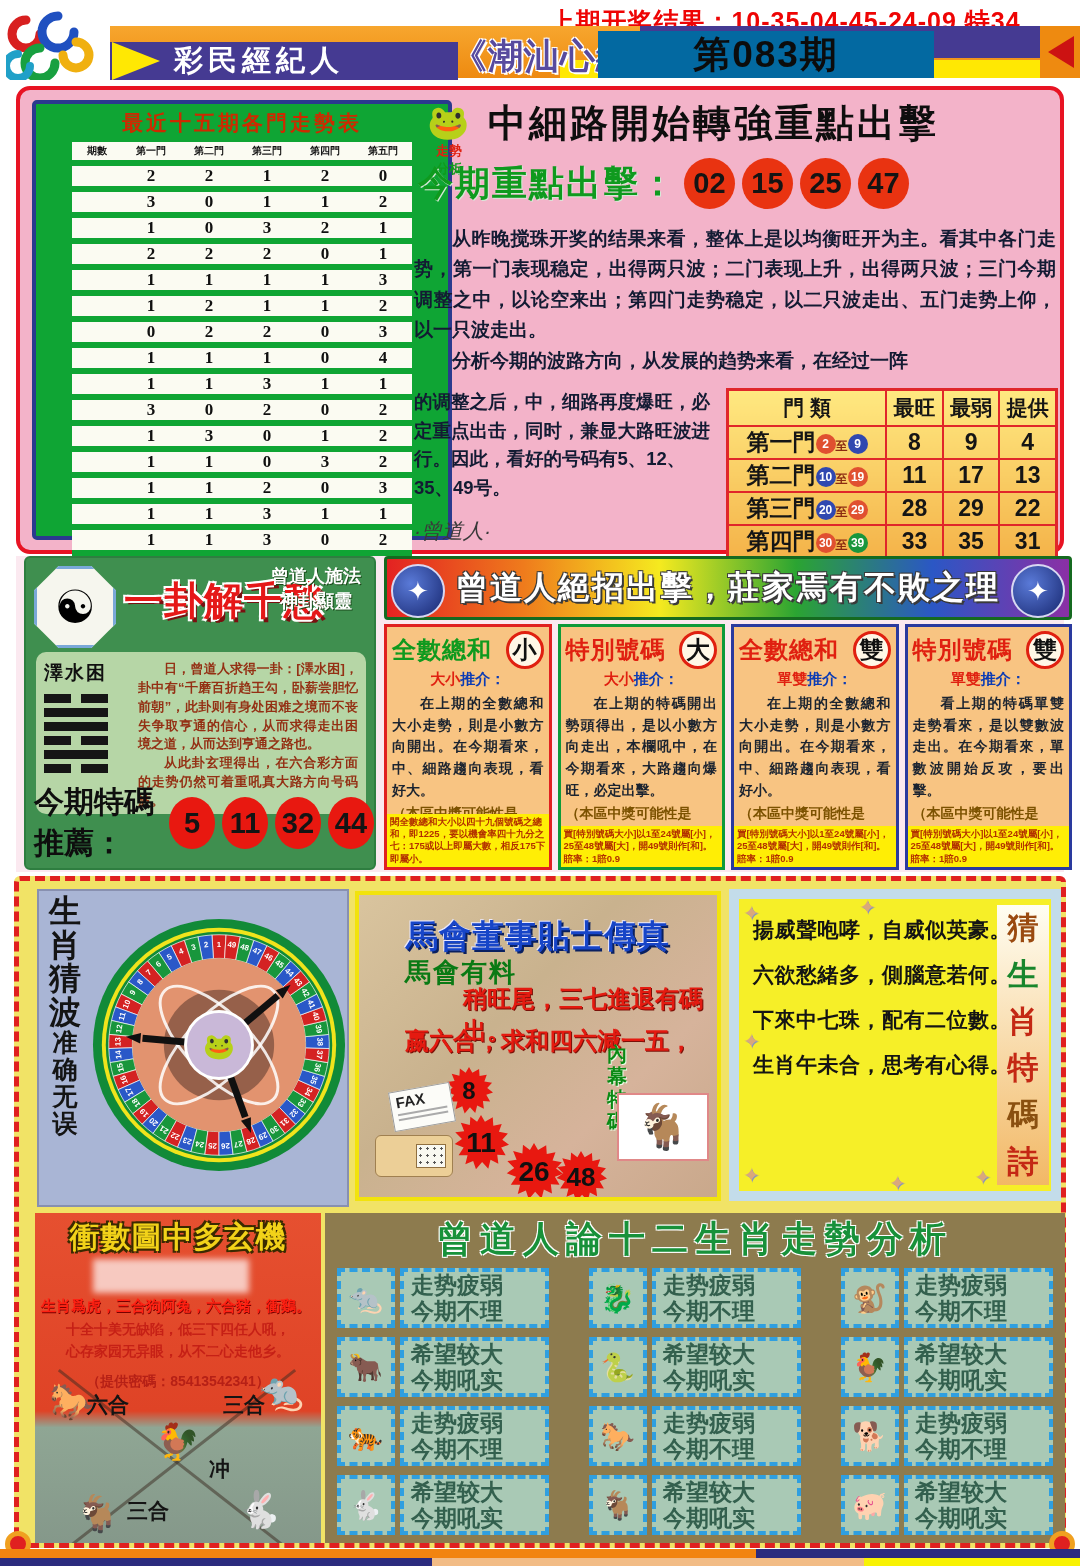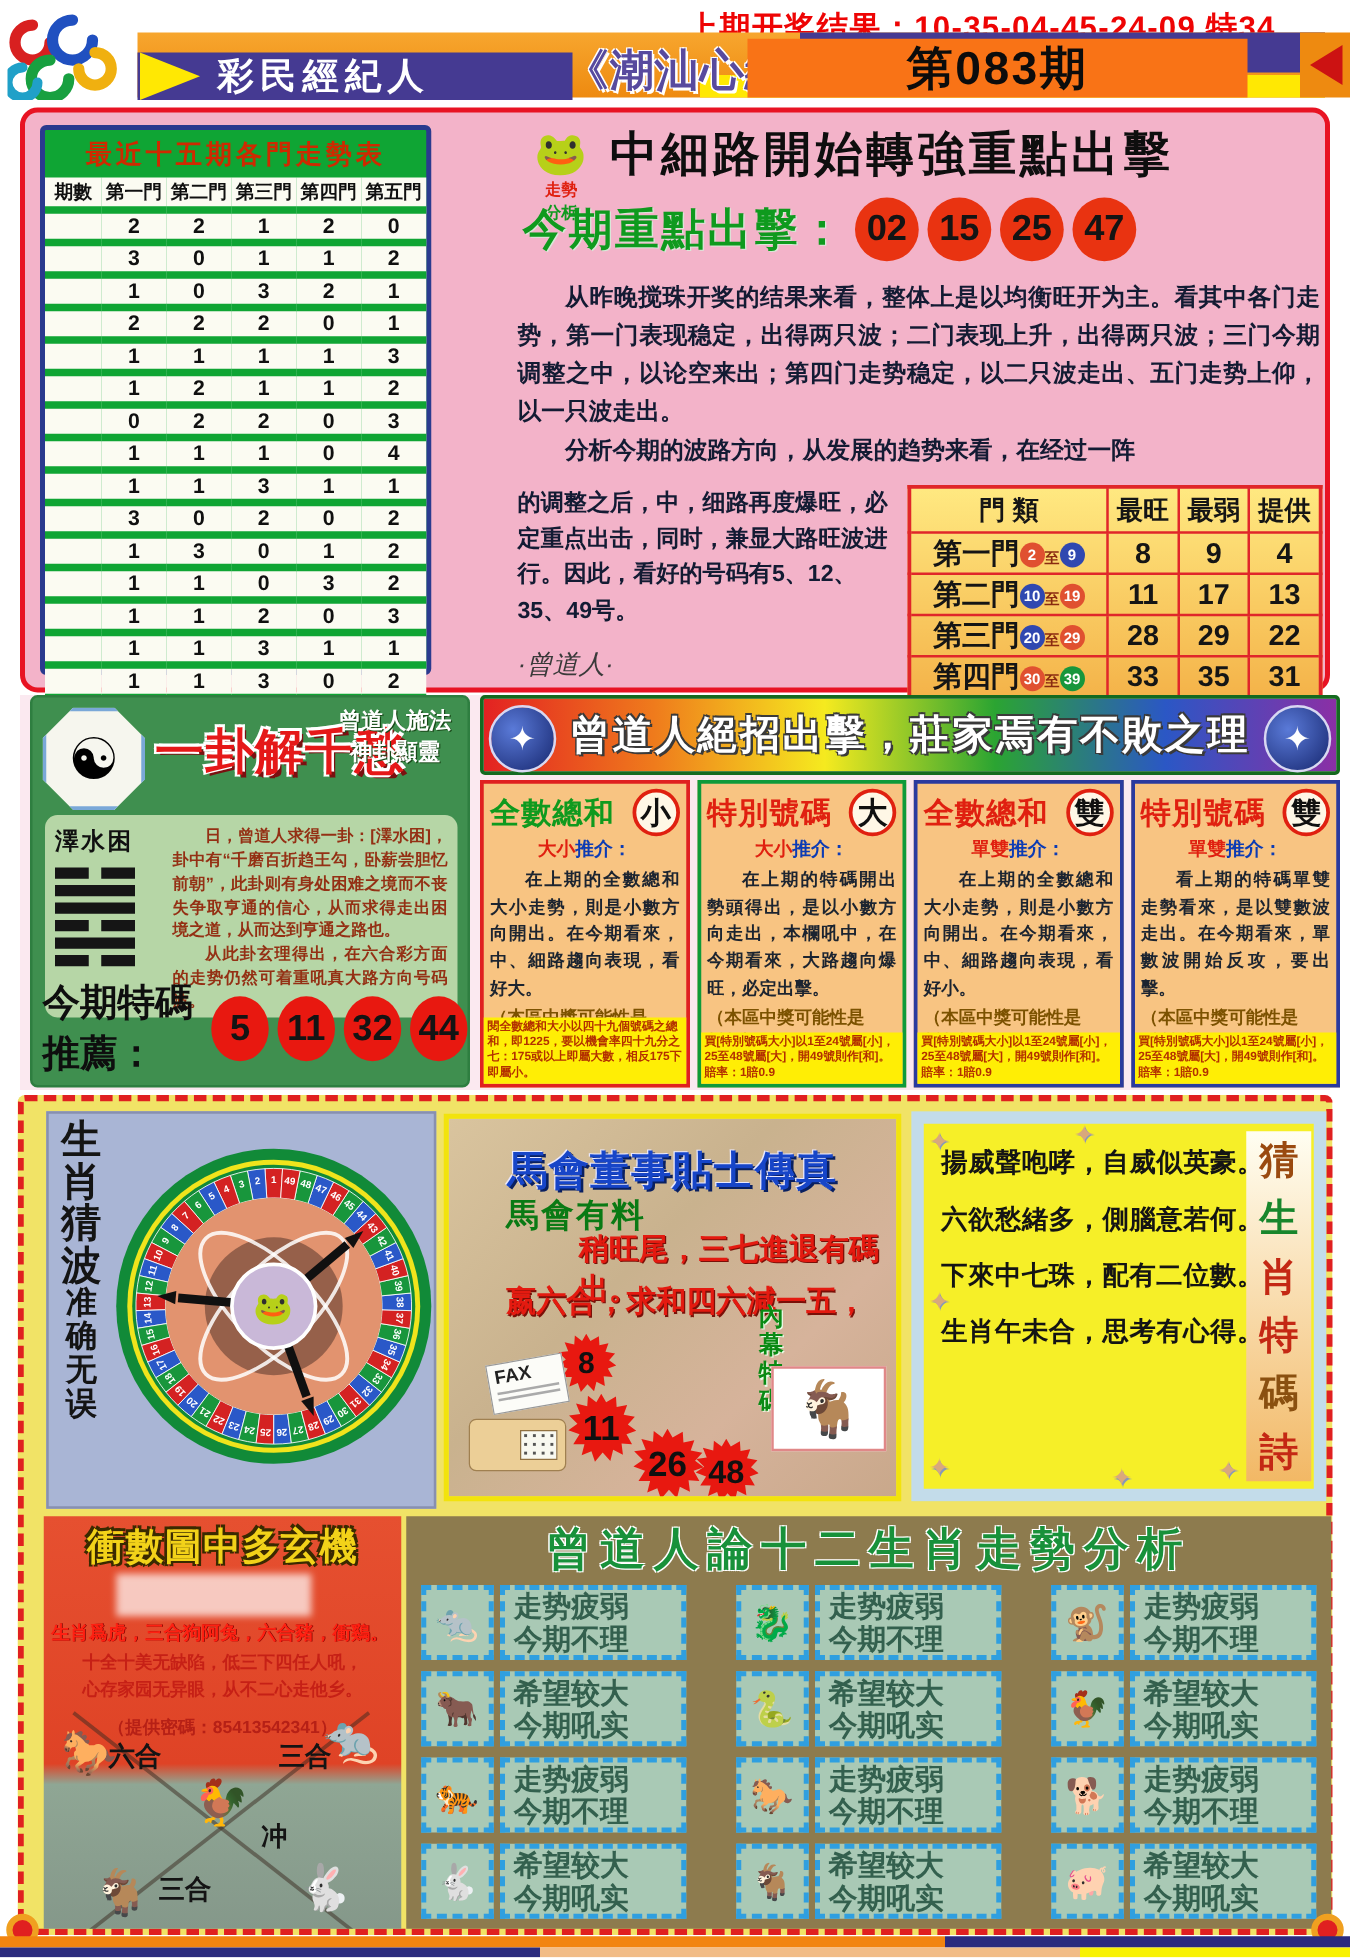--- a/index.html
+++ b/index.html
@@ -10,32 +10,32 @@
 
   
   #draw-result { left:505px; top:5px; width:560px; text-align:center; font-size:25px; font-weight:bold; color:#ee0404; letter-spacing:1px;}
   #band-orange { left:110px; top:26px; width:950px; height:52px; background:linear-gradient(180deg,#f7a62e,#ee8a10); }
   #band-purple-left { left:110px; top:42px; width:348px; height:38px; background:#453a92; display:flex; align-items:center; padding-left:64px; }
   #brand { color:#fff; font-size:29px; font-weight:bold; letter-spacing:5px; }
   #yellow-tri { left:112px; top:42px; width:0; height:0; border-top:19px solid transparent; border-bottom:19px solid transparent; border-left:48px solid #ffe803; }
   #magazine { left:452px; top:33px; font-size:35px; font-weight:bold; color:#584a9e;
     text-shadow:-1px -1px 0 #fff,1px -1px 0 #fff,-1px 1px 0 #fff,2px 2px 0 #fff; letter-spacing:1px;}
   #band-purple-right { left:640px; top:26px; width:420px; height:32px; background:#453a92; }
-  #issue-box { left:598px; top:31px; width:400px; height:47px; background:#f97316; }
+  #issue-box { left:598px; top:31px; width:336px; height:47px; background:#0369a1; }
   #issue { font-size:37px; font-weight:bold; color:#0c0c0c; letter-spacing:2px; }
   #yellow-strip { left:560px; top:60px; width:500px; height:18px; background:#ffe803; }
   #corner-orange { left:1040px; top:26px; width:40px; height:52px; background:#ee8a10; }
   #corner-tri { left:1048px; top:36px; width:0; height:0; border-top:16px solid transparent; border-bottom:16px solid transparent; border-right:26px solid #cc1212; }
 
   
   #sec-top { left:16px; top:86px; width:1048px; height:468px; background:#f3b3c9; border:4px solid #e81323; border-radius:14px; }
-  #trend { position:absolute; left:12px; top:10px; width:313px; height:440px; background:#0fa534; border:4px solid #2a3a8e; border-radius:5px; }
+  #trend { position:absolute; left:12px; top:10px; width:420px; height:440px; background:#0fa534; border:4px solid #2a3a8e; border-radius:5px;font-family:Liberation Serif, serif; }
   #trend-title { color:#ce2a00; font-size:21px; font-weight:bold; text-align:center; margin-top:5px; letter-spacing:3px; }
   table.trend-tbl { margin:5px auto 0; border-collapse:collapse; }
-  table.trend-tbl th { background:#fbfbf2; font-size:15px; padding:2px 0; color:#101010; }
+  table.trend-tbl th { background:#fbfbf2; font-size:10px; padding:2px 0; color:#101010; }
   table.trend-tbl td { background:#fbfbf2; font-size:17px; font-weight:bold; text-align:center; color:#101010;
     border-bottom:6px solid #0fa534; height:19px; }
   table.trend-tbl th { border-bottom:6px solid #0fa534; }
   table.trend-tbl .c0 { width:50px; } table.trend-tbl .cn { width:58px; }
 
   #analysis { position:absolute; left:392px; top:8px; width:648px; height:452px; }
   #frog-box { position:absolute; left:0; top:4px; width:74px; text-align:center; }
   #frog-glyph { font-size:34px; }
   #frog-t1 { color:#e02010; font-size:13px; font-weight:bold; }
   #frog-t2 { color:#0f9a1e; font-size:13px; font-weight:bold; }

